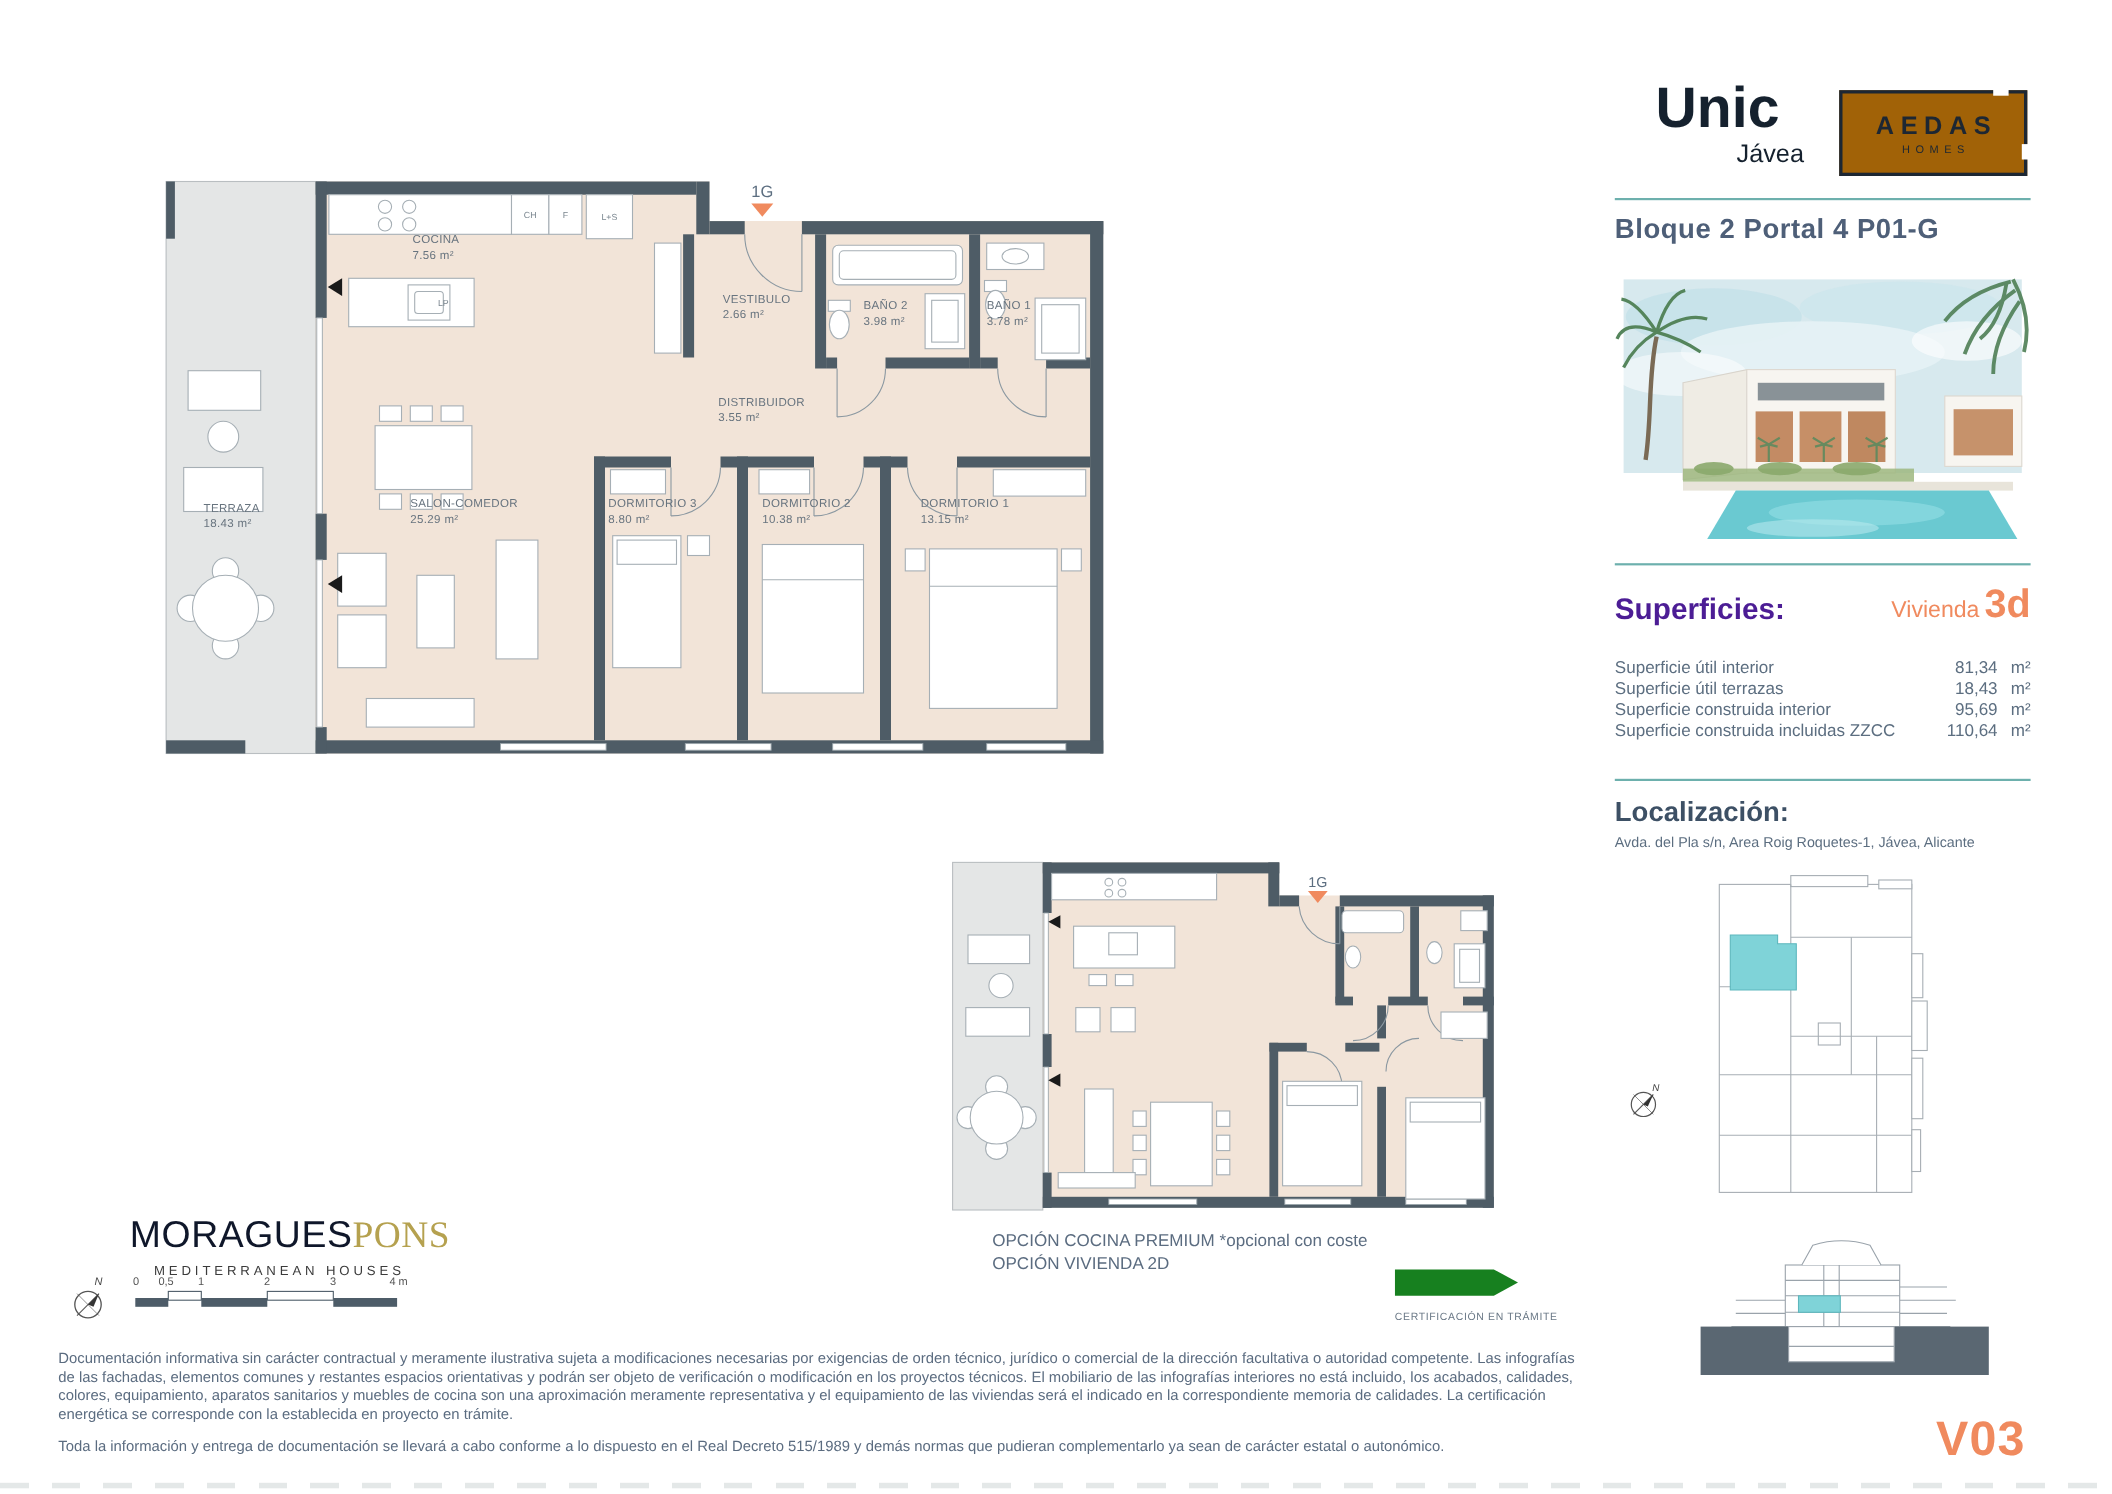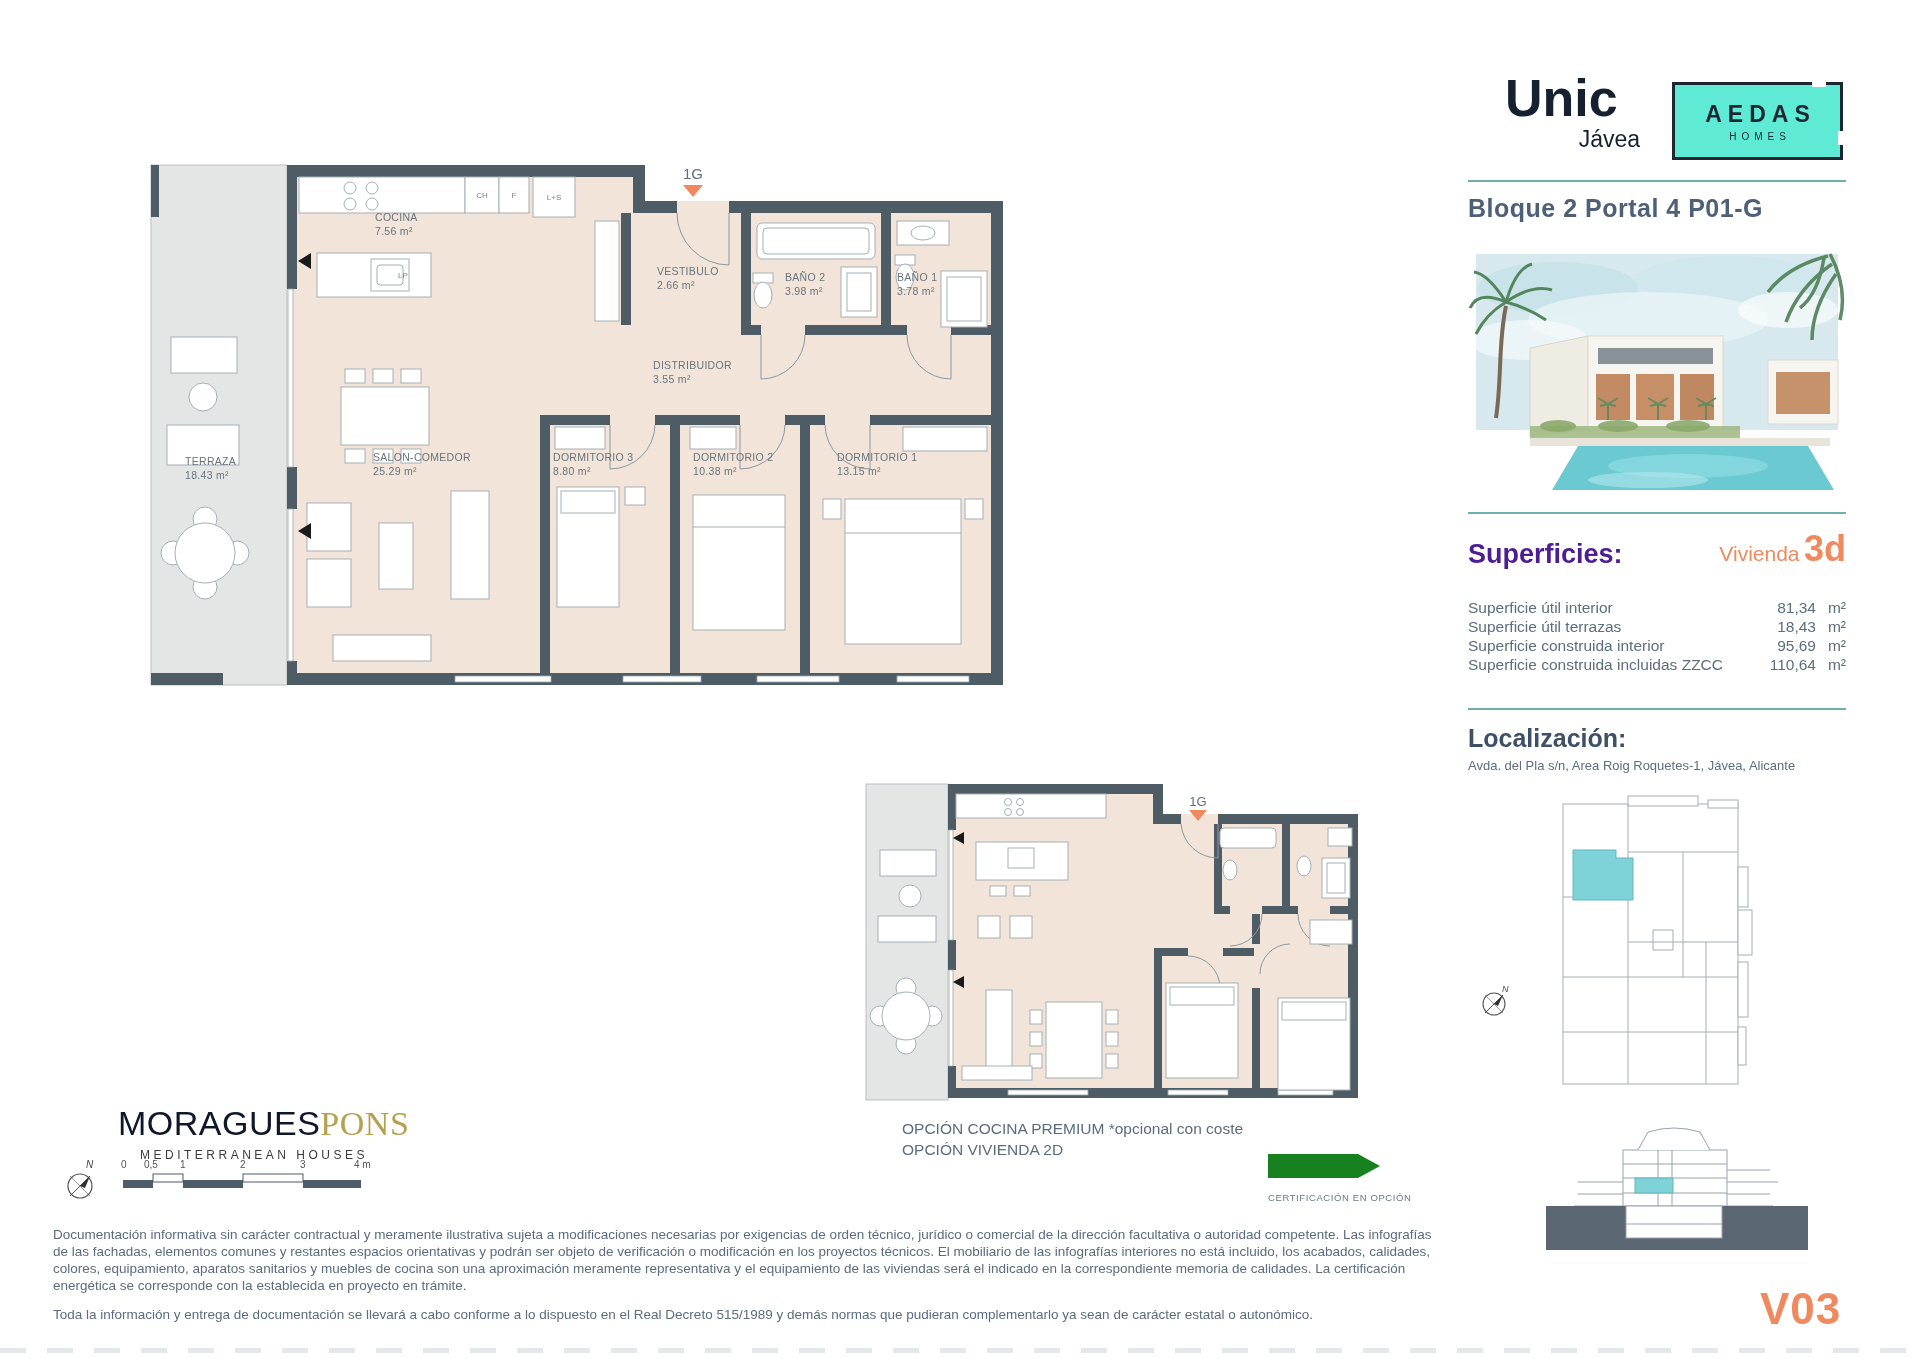--- a/index.html
+++ b/index.html
@@ -7,21 +7,21 @@
           font-family:"Liberation Sans",sans-serif;}
   .abs{position:absolute;}
   svg text{font-family:"Liberation Sans",sans-serif;}
   .plan-label{font-size:10.5px;fill:#68747f;letter-spacing:.3px;}
   .fixture-label{font-size:8px;fill:#7a868f;}
   .marker-label{font-size:15px;fill:#5c6e80;}
   
   .brand-unic{font-size:52px;font-weight:bold;color:#15212e;line-height:52px;text-align:left;}
   .brand-javea{font-size:23px;color:#15212e;text-align:right;margin-top:2px;}
   .aedas-box{width:165px;height:72px;border:3px solid #1d2733;display:flex;flex-direction:column;
-             align-items:center;justify-content:center;background:#5eead4;}
+             align-items:center;justify-content:center;background:#a16207;}
   .aedas-main{font-size:23px;font-weight:bold;letter-spacing:6px;color:#1d2733;padding-left:6px;}
   .aedas-sub{font-size:10px;letter-spacing:5px;color:#1d2733;margin-top:3px;padding-left:5px;}
   .notch{position:absolute;background:#fff;}
   .teal-rule{height:2px;background:#6db0ad;width:378px;}
   .unit-title{font-size:25px;font-weight:bold;color:#4e5f78;letter-spacing:.5px;}
   .sup-head{font-size:27px;font-weight:bold;color:#4c1d95;}
   .viv-label{font-size:21px;color:#f08a5e;}
   .viv-value{font-size:36px;font-weight:bold;color:#f08a5e;}
   .sup-row{display:flex;font-size:15.5px;color:#5c6e80;line-height:19px;}
   .sup-row .lbl{flex:1;}
@@ -310,21 +310,21 @@
   </svg>
 
   <div class="abs opts" style="left:902px;top:1118px">
     <div>OPCIÓN COCINA PREMIUM *opcional con coste</div>
     <div>OPCIÓN VIVIENDA 2D</div>
   </div>
 
   <svg class="abs" style="left:1268px;top:1152px" width="120" height="30" viewBox="0 0 120 30">
     <polygon points="0,2 90,2 112,14 90,26 0,26" fill="#17801f"></polygon>
   </svg>
-  <div class="abs cert-label" style="left:1268px;top:1192px">CERTIFICACIÓN EN OPCIÓN</div>
+  <div class="abs cert-label" style="left:1268px;top:1192px">CERTIFICACIÓN EN TRÁMITE</div>
 
   <div class="abs mp-logo" style="left:118px;top:1104px">
     <span class="mp-a">MORAGUES</span><span class="mp-b">PONS</span>
   </div>
   <div class="abs mp-tag" style="left:118px;top:1148px">MEDITERRANEAN HOUSES</div>
 
   <svg class="abs" style="left:62px;top:1156px" width="40" height="48" viewBox="0 0 40 48">
     <text x="24" y="12" font-size="10" font-style="italic" fill="#444">N</text>
     <circle cx="18" cy="30" r="12" fill="none" stroke="#555" stroke-width="1.2"></circle>
     <line x1="8" y1="40" x2="28" y2="20" stroke="#555" stroke-width="1"></line>

